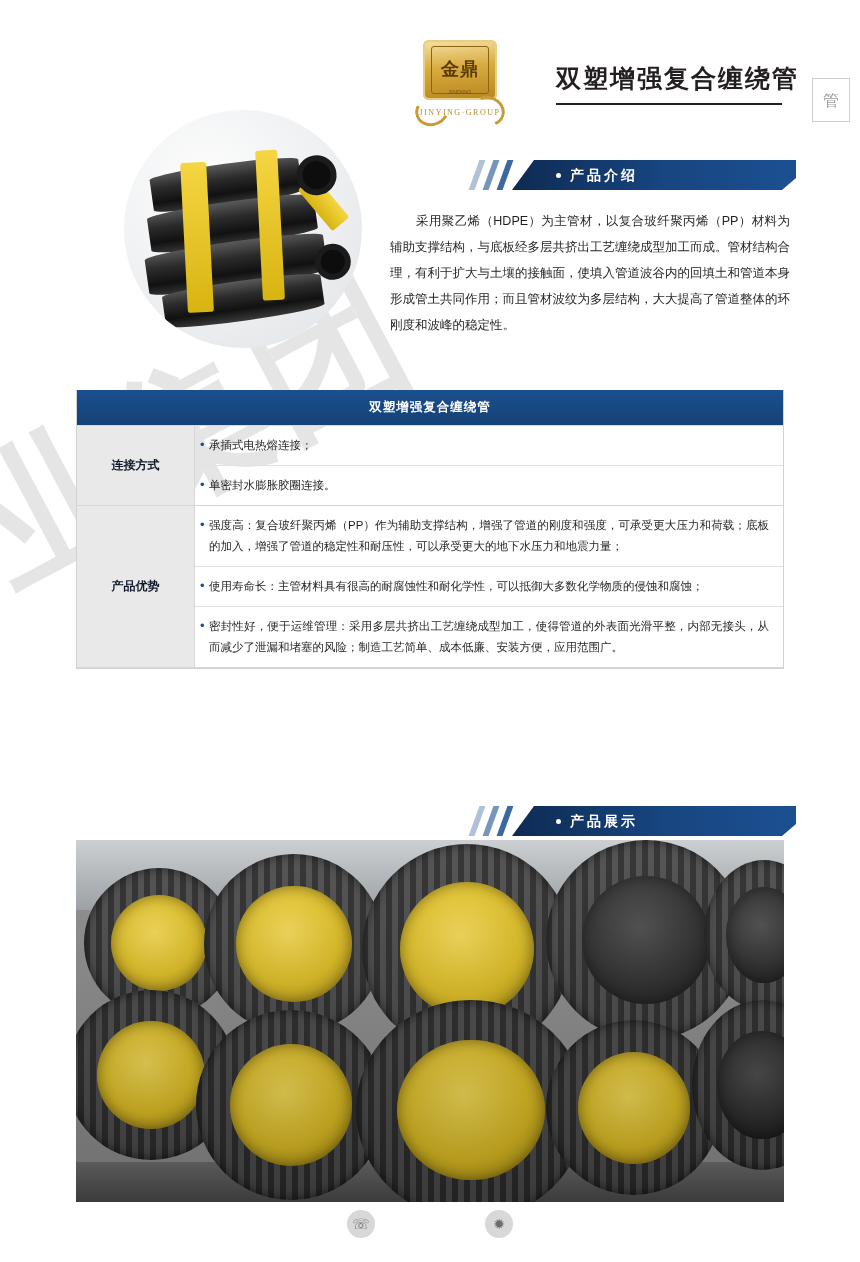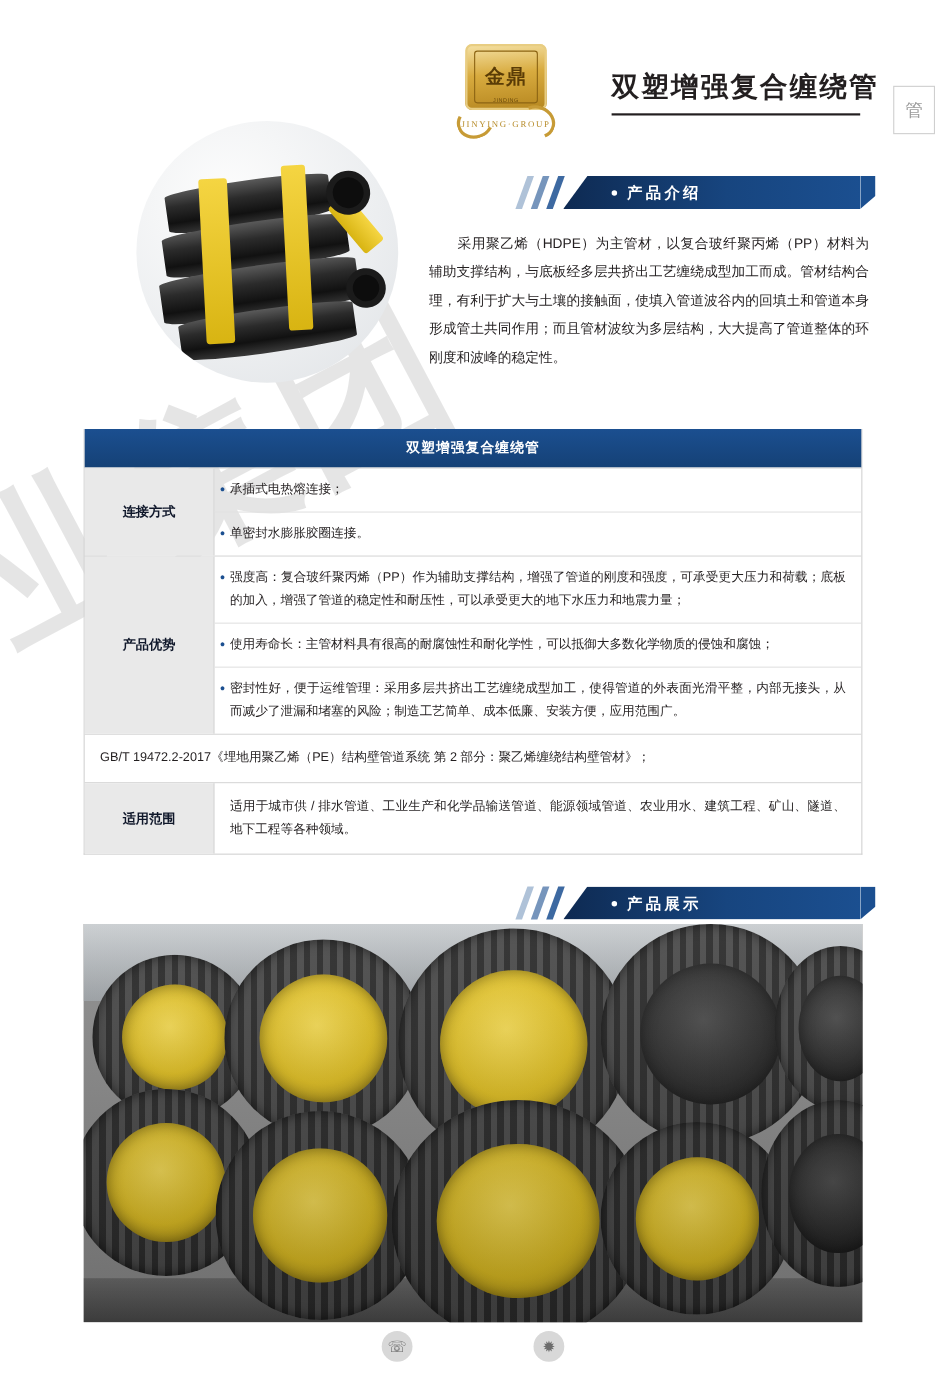--- a/index.html
+++ b/index.html
@@ -417,31 +417,22 @@
   <div class="row">
     <div class="cell-label">产品优势</div>
     <div class="cell-body">
       <div class="bullet-line">强度高：复合玻纤聚丙烯（PP）作为辅助支撑结构，增强了管道的刚度和强度，可承受更大压力和荷载；底板的加入，增强了管道的稳定性和耐压性，可以承受更大的地下水压力和地震力量；</div>
       <div class="bullet-line">使用寿命长：主管材料具有很高的耐腐蚀性和耐化学性，可以抵御大多数化学物质的侵蚀和腐蚀；</div>
       <div class="bullet-line">密封性好，便于运维管理：采用多层共挤出工艺缠绕成型加工，使得管道的外表面光滑平整，内部无接头，从而减少了泄漏和堵塞的风险；制造工艺简单、成本低廉、安装方便，应用范围广。</div>
     </div>
   </div>
 
   <div class="row">
-    <div class="cell-body">
-      <div class="plain-line">GB/T 19472.2-2017《埋地用聚乙烯（PE）结构壁管道系统 第 2 部分：聚乙烯缠绕结构壁管材》；</div>
-    </div>
   </div>
 
-  <div class="row">
-    <div class="cell-label">适用范围</div>
-    <div class="cell-body">
-      <div class="plain-line">适用于城市供 / 排水管道、工业生产和化学品输送管道、能源领域管道、农业用水、建筑工程、矿山、隧道、地下工程等各种领域。</div>
-    </div>
-  </div>
 </div>
 
 <div class="banner" id="banner-show">
   <div class="stripes">
       <i></i>
       <i></i>
       <i></i>
     </div>
   <div class="bar"></div>
   <div class="dot"></div>

